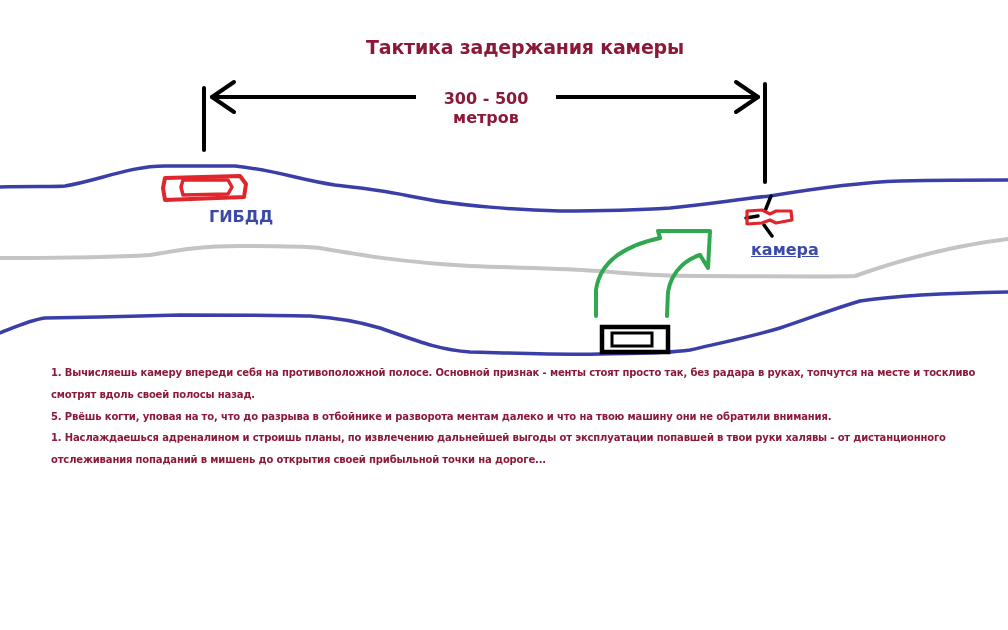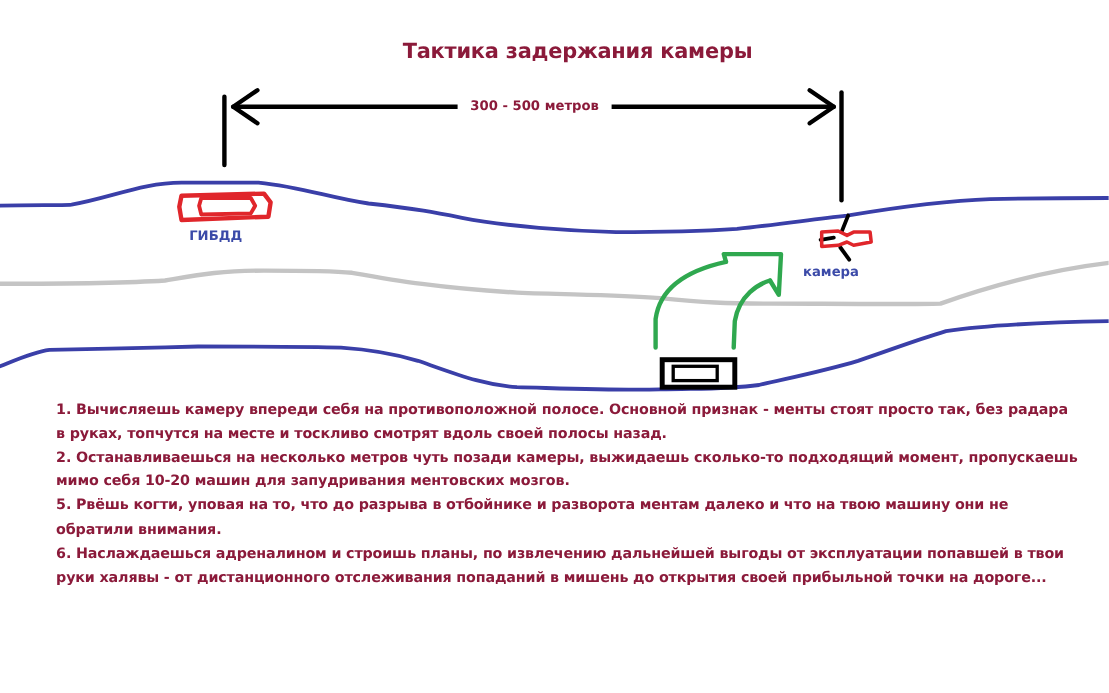--- a/index.html
+++ b/index.html
@@ -1,21 +1,21 @@
 <!DOCTYPE html>
 <html><head>
   <meta charset="utf-8">
   <style>
     html, body { margin: 0; padding: 0; background: #ffffff; }
     body { width: 1008px; height: 630px; position: relative; overflow: hidden; font-family: "DejaVu Sans", sans-serif; }
     .title { position: absolute; left: 0; width: 1050px; top: 36px; text-align: center; font-size: 19px; font-weight: bold; color: #8b1a3a; letter-spacing: -0.2px; }
     svg.diagram { position: absolute; left: 0; top: 0; }
-    .distance-label { position: absolute; left: 416px; top: 89px; width: 140px; text-align: center; font-size: 12px; font-weight: bold; color: #8b1a3a; background: #ffffff; }
-    .road-label { position: absolute; font-size: 12px; font-weight: bold; color: #3b4aa8; }
-    .steps { position: absolute; left: 51px; top: 362px; width: 930px; font-size: 13px; font-weight: bold; color: #8b1a3a; line-height: 21.8px; letter-spacing: -0.15px; }
+    .distance-label { position: absolute; left: 416px; top: 89px; width: 140px; text-align: center; font-size: 16px; font-weight: bold; color: #8b1a3a; background: #ffffff; }
+    .road-label { position: absolute; font-size: 16px; font-weight: bold; color: #3b4aa8; margin-left: 37px; }
+    .steps { position: absolute; left: 51px; top: 362px; width: 930px; font-size: 10px; font-weight: bold; color: #8b1a3a; line-height: 21.8px; letter-spacing: -0.15px; }
     .steps p { margin: 0; }
   </style>
 </head>
 <body>
 
 <div class="title">Тактика задержания камеры</div>
 
 <svg class="diagram" width="1008" height="360" viewBox="0 0 1008 360">
 
   <line x1="204" y1="88" x2="204" y2="150" stroke="#000" stroke-width="4" stroke-linecap="round"></line>
@@ -51,20 +51,19 @@
   </g>
 
   <g>
     <rect x="602" y="327" width="66" height="25" fill="none" stroke="#000" stroke-width="4.5"></rect>
     <rect x="612" y="333" width="40" height="13" fill="none" stroke="#000" stroke-width="3"></rect>
   </g>
 </svg>
 
 <div class="distance-label">300 - 500 метров</div>
 <div class="road-label" style="left:172px; top:207px;">ГИБДД</div>
-<div class="road-label" style="left:730px; top:240px;">камера</div>
+<div class="road-label" style="left:714px; top:240px;text-decoration:underline;">камера</div>
 
 <div class="steps">
   <p>1. Вычисляешь камеру впереди себя на противоположной полосе. Основной признак - менты стоят просто так, без радара в руках, топчутся на месте и тоскливо смотрят вдоль своей полосы назад.</p>
-  <p>2. Останавливаешься на несколько метров чуть позади камеры, выжидаешь сколько-то подходящий момент, пропускаешь мимо себя 10-20 машин для запудривания ментовских мозгов.</p>
   <p>5. Рвёшь когти, уповая на то, что до разрыва в отбойнике и разворота ментам далеко и что на твою машину они не обратили внимания.</p>
-  <p>6. Наслаждаешься адреналином и строишь планы, по извлечению дальнейшей выгоды от эксплуатации попавшей в твои руки халявы - от дистанционного отслеживания попаданий в мишень до открытия своей прибыльной точки на дороге...</p>
+  <p>1. Наслаждаешься адреналином и строишь планы, по извлечению дальнейшей выгоды от эксплуатации попавшей в твои руки халявы - от дистанционного отслеживания попаданий в мишень до открытия своей прибыльной точки на дороге...</p>
 </div>
 
 </body></html>

